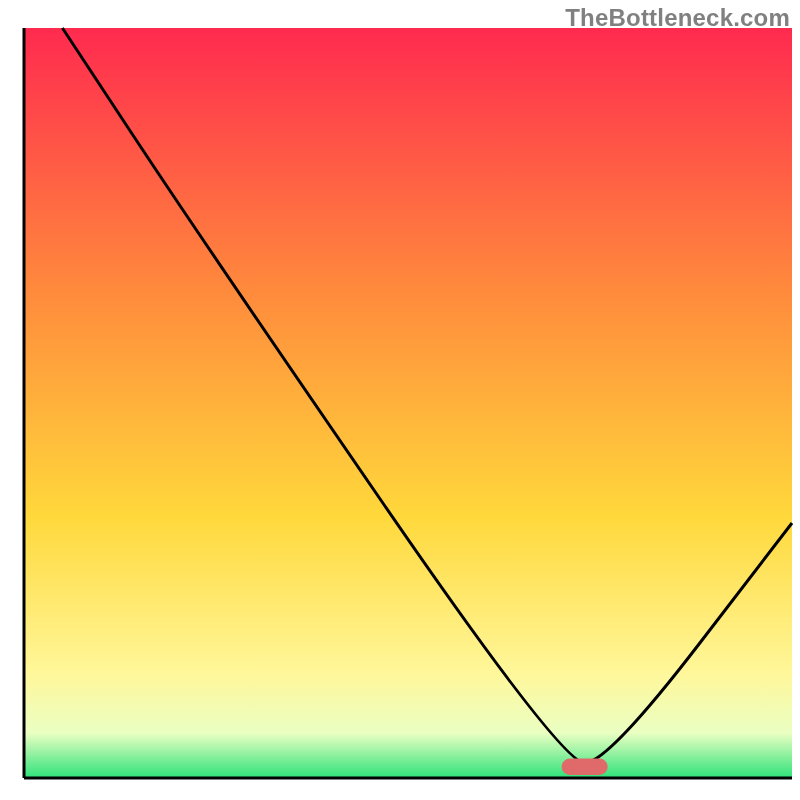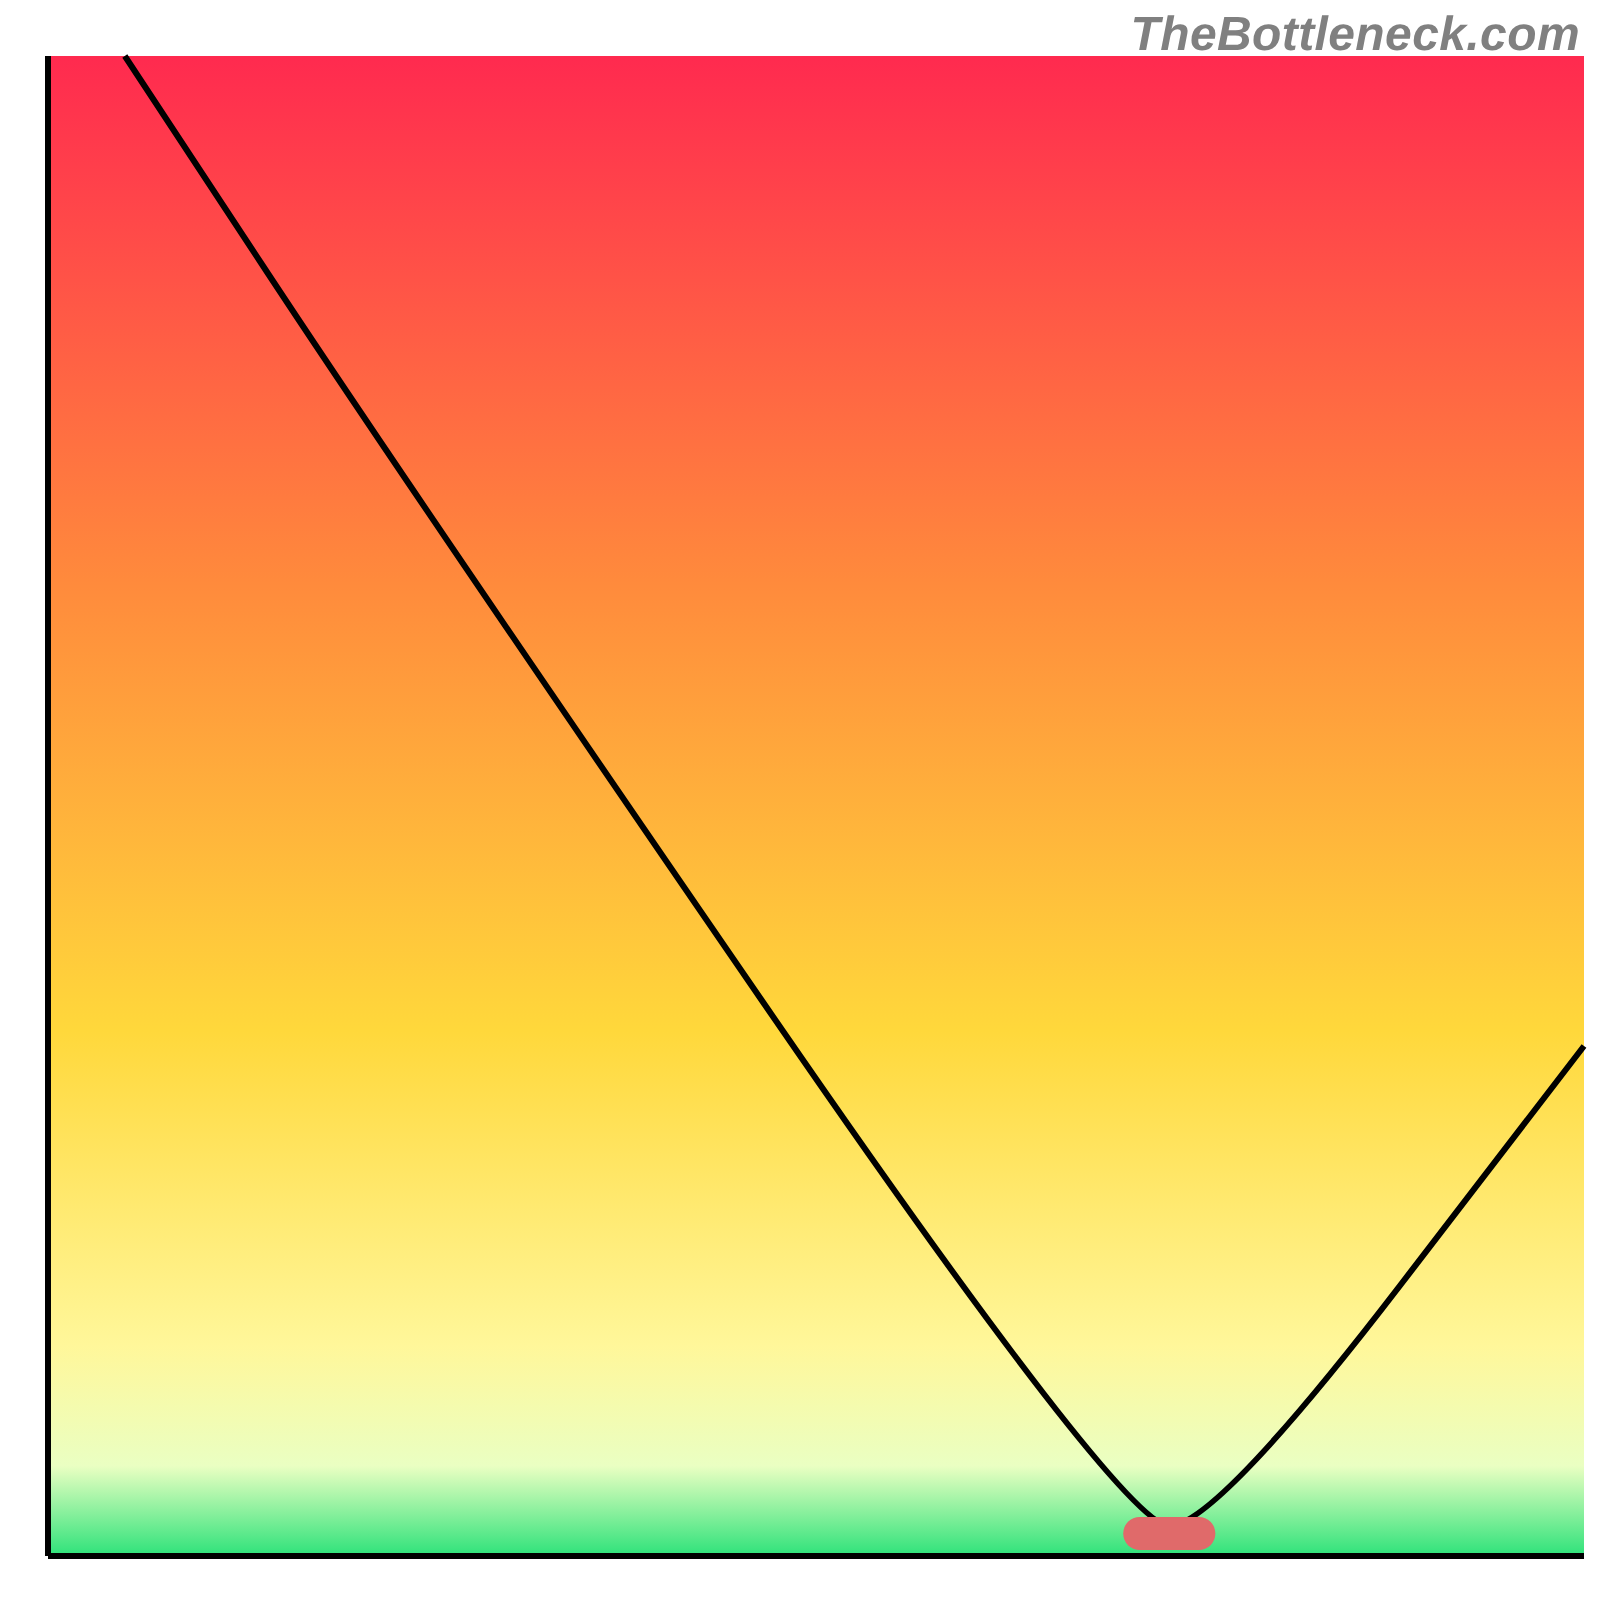--- a/index.html
+++ b/index.html
@@ -17,21 +17,20 @@
   }
   .watermark {
     position: absolute;
     top: 4px;
     right: 10px;
     font-size: 24px;
     font-weight: bold;
     color: #808080;
     letter-spacing: 0.2px;
     z-index: 5;
-    font-style: italic;
   }
   svg {
     display: block;
   }
 </style>
 </head>
 <body>
 
 <div class="wrap">
   <div class="watermark">TheBottleneck.com</div>

